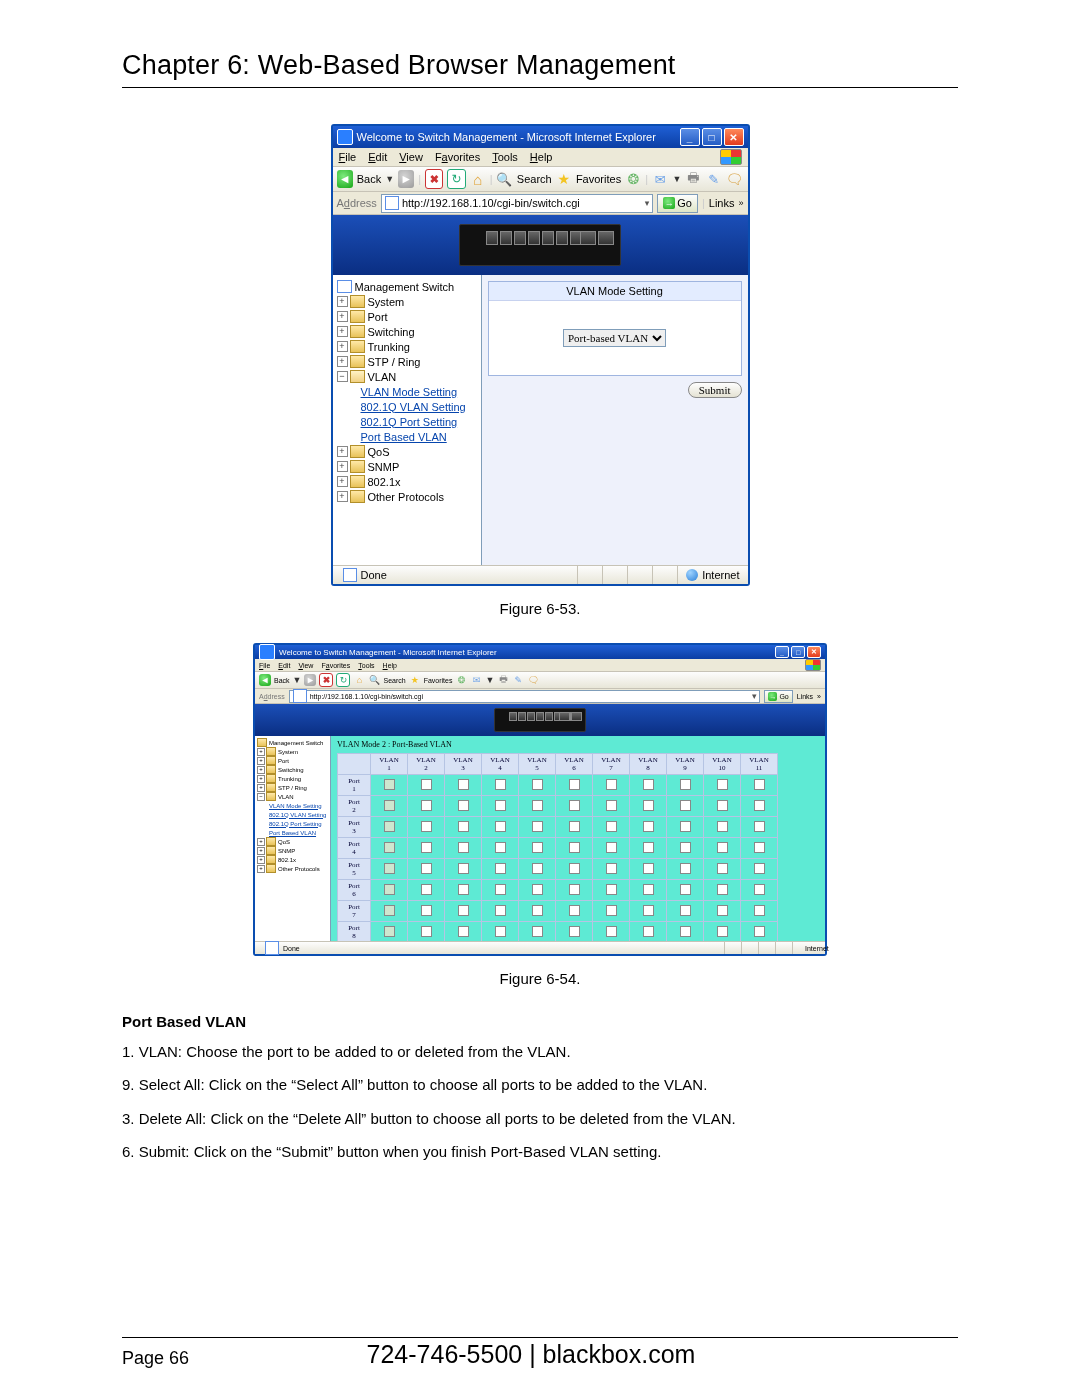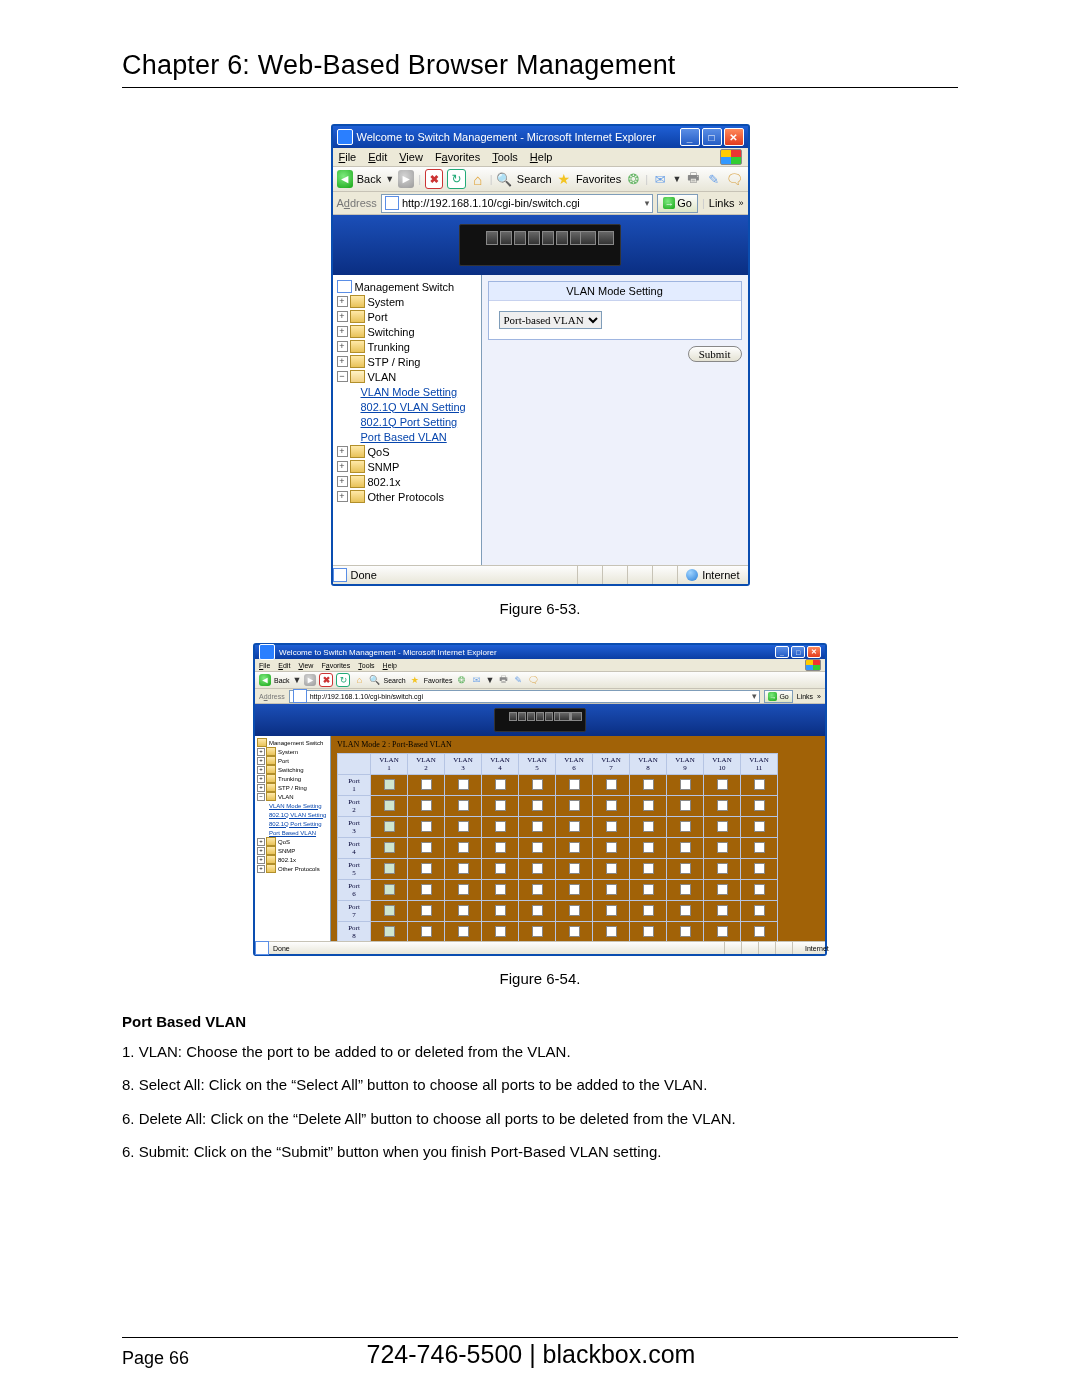--- a/index.html
+++ b/index.html
@@ -42,21 +42,21 @@
 .tbico.print{color:#888;font-size:13px}
 .tbico.edit{color:#6aa0e8;font-size:13px}
 .tbico.msg{color:#d8a040;font-size:14px}
 .addrbar{height:22px;background:#ece9d8;display:flex;align-items:center;padding:0 4px;gap:4px;border-bottom:1px solid #c7c3b6;font:11px Tahoma,sans-serif}
 .addrbar .lbl{color:#777}
 .addrbar .urlbox{flex:1;height:17px;background:#fff;border:1px solid #7f9db9;display:flex;align-items:center;padding:0 3px;gap:3px}
 .addrbar .urlbox .pgico{width:12px;height:12px;background:#fff;border:1px solid #5a8ee6;display:inline-block}
 .addrbar .urlbox .dd2{margin-left:auto;font-size:9px;color:#555}
 .addrbar .gobtn{height:17px;padding:0 5px;border:1px solid #7f9db9;background:linear-gradient(#fefefe,#dfe6c7);display:flex;align-items:center;gap:2px}
 .addrbar .gobtn .arr{width:12px;height:12px;background:radial-gradient(circle at 40% 35%,#7eea7e,#17a617);border-radius:2px;color:#fff;font-size:9px;display:flex;align-items:center;justify-content:center}
-.statusbar{height:18px;background:linear-gradient(#fdfdfd,#e8e6d8);border-top:1px solid #c7c3b6;display:flex;align-items:center;font:11px Tahoma,sans-serif;padding:0 0 0 0}
+.statusbar{height:18px;background:linear-gradient(#fdfdfd,#e8e6d8);border-top:1px solid #c7c3b6;display:flex;align-items:center;font:11px Tahoma,sans-serif;padding:0 0 0 10px}
 .statusbar .pgico2{width:12px;height:12px;background:#fff;border:1px solid #5a8ee6;margin-right:4px}
 .statusbar .cells{margin-left:auto;display:flex;height:100%}
 .statusbar .cell{border-left:1px solid #c7c3b6;width:24px}
 .statusbar .cell.wide{width:auto;padding:0 8px;display:flex;align-items:center;gap:4px}
 .statusbar .globe{width:12px;height:12px;border-radius:50%;background:radial-gradient(circle at 35% 30%,#9fd4ff,#2a7fd8)}
 
 
 .fig53{width:415px}
 .content53{display:flex;height:290px}
 .banner53{height:60px;background:linear-gradient(#1b4fb8,#0a2e82);display:flex;align-items:center;justify-content:center}
@@ -71,21 +71,21 @@
 .tree53 .fld{width:13px;height:11px;background:linear-gradient(#ffe9a8,#e8c35a);border:1px solid #b28f2a;margin-right:3px;flex-shrink:0}
 .tree53 .fld.open{background:linear-gradient(#fff3c6,#f1d184)}
 .tree53 .root{width:13px;height:11px;background:#fff;border:1px solid #5a8ee6;margin-right:3px;flex-shrink:0}
 .tree53 .link{color:#0645ad;text-decoration:underline;cursor:pointer}
 .tree53 .ind0{padding-left:4px}
 .tree53 .ind1{padding-left:4px}
 .tree53 .ind2{padding-left:28px}
 .main53{flex:1;background:#eef1fb;padding:6px;font:11px Tahoma,sans-serif}
 .panel53{border:1px solid #9fb5e0;background:#fff}
 .panel53 .hdr{background:#e3ecff;text-align:center;padding:3px;border-bottom:1px solid #c7d2ef}
-.panel53 .body{padding:10px;display:flex;}
+.panel53 .body{padding:28px;display:flex;justify-content:center}
 .panel53 select{font:11px Tahoma;border:1px solid #7f9db9;height:18px}
 .submitrow{display:flex;justify-content:flex-end;margin-top:6px}
 .submitrow button{font:11px Tahoma;padding:1px 10px;background:linear-gradient(#fefefe,#e4e2d3);border:1px solid #888;border-radius:8px}
 
 
 .fig54{width:570px}
 .fig54 .titlebar{height:14px;font-size:8px}
 .fig54 .tbtn{width:12px;height:10px;font-size:7px}
 .fig54 .menubar{height:12px;font-size:7px;gap:8px;padding:0 4px}
 .fig54 .menubar .winflag{width:14px;height:10px}
@@ -101,21 +101,21 @@
 .fig54 .port{width:6px;height:7px}
 .fig54 .ports2{top:3px;right:3px;gap:1px}
 .fig54 .port2{width:9px;height:7px}
 .content54{display:flex;height:205px}
 .tree54{width:75px;background:#fff;font:6px Tahoma,sans-serif;border-right:1px solid #7f9db9;padding:2px 0;overflow:hidden}
 .tree54 .n{display:flex;align-items:center;height:9px;padding-left:2px;white-space:nowrap}
 .tree54 .pm{width:6px;height:6px;border:1px solid #888;font-size:6px;line-height:5px;text-align:center;margin-right:1px;flex-shrink:0}
 .tree54 .fld{width:8px;height:7px;background:linear-gradient(#ffe9a8,#e8c35a);border:1px solid #b28f2a;margin-right:2px;flex-shrink:0}
 .tree54 .lnk{color:#0645ad;text-decoration:underline}
 .tree54 .i2{padding-left:14px}
-.main54{flex:1;background:#a16207;position:relative;overflow:auto}
+.main54{flex:1;background:#5eead4;position:relative;overflow:auto}
 .modehdr{font:8px Tahoma;padding:4px 6px}
 .tbl54{border-collapse:collapse;font:7px Tahoma;margin:0 6px}
 .tbl54 th,.tbl54 td{border:1px solid #b5c4e3;text-align:center}
 .tbl54 th{background:#d8e2f5;padding:2px 2px;width:32px;font-weight:normal;color:#003}
 .tbl54 th.rowh{background:#d8e2f5;width:28px}
 .tbl54 td{padding:2px 2px;width:32px;height:12px}
 .tbl54 .cb{width:9px;height:9px;border:1px solid #888;background:#fff;display:inline-block}
 .tbl54 .cb.chk{background:#cfe6cf}
 .fig54 .statusbar{height:12px;font-size:7px}
 .fig54 .statusbar .cell{width:16px}
@@ -590,22 +590,22 @@
             <span class="globe"></span>
             <span>Internet</span>
           </div>
       </div>
     </div>
   </div>
   <div class="caption">Figure 6-54.</div>
 
   <div class="section-head">Port Based VLAN</div>
   <p class="para">1. VLAN: Choose the port to be added to or deleted from the VLAN.</p>
-  <p class="para">8. Select All: Click on the “Select All” button to choose all ports to be added to the VLAN.</p>
-  <p class="para">6. Delete All: Click on the “Delete All” button to choose all ports to be deleted from the VLAN.</p>
+  <p class="para">9. Select All: Click on the “Select All” button to choose all ports to be added to the VLAN.</p>
+  <p class="para">3. Delete All: Click on the “Delete All” button to choose all ports to be deleted from the VLAN.</p>
   <p class="para">6. Submit: Click on the “Submit” button when you finish Port-Based VLAN setting.</p>
 
   <div class="footer">
     <div class="rule2"></div>
     <div class="row">
       <span class="pg">Page 66</span>
       <span class="center">724-746-5500   |   blackbox.com</span>
       <span>&nbsp;</span>
     </div>
   </div>

